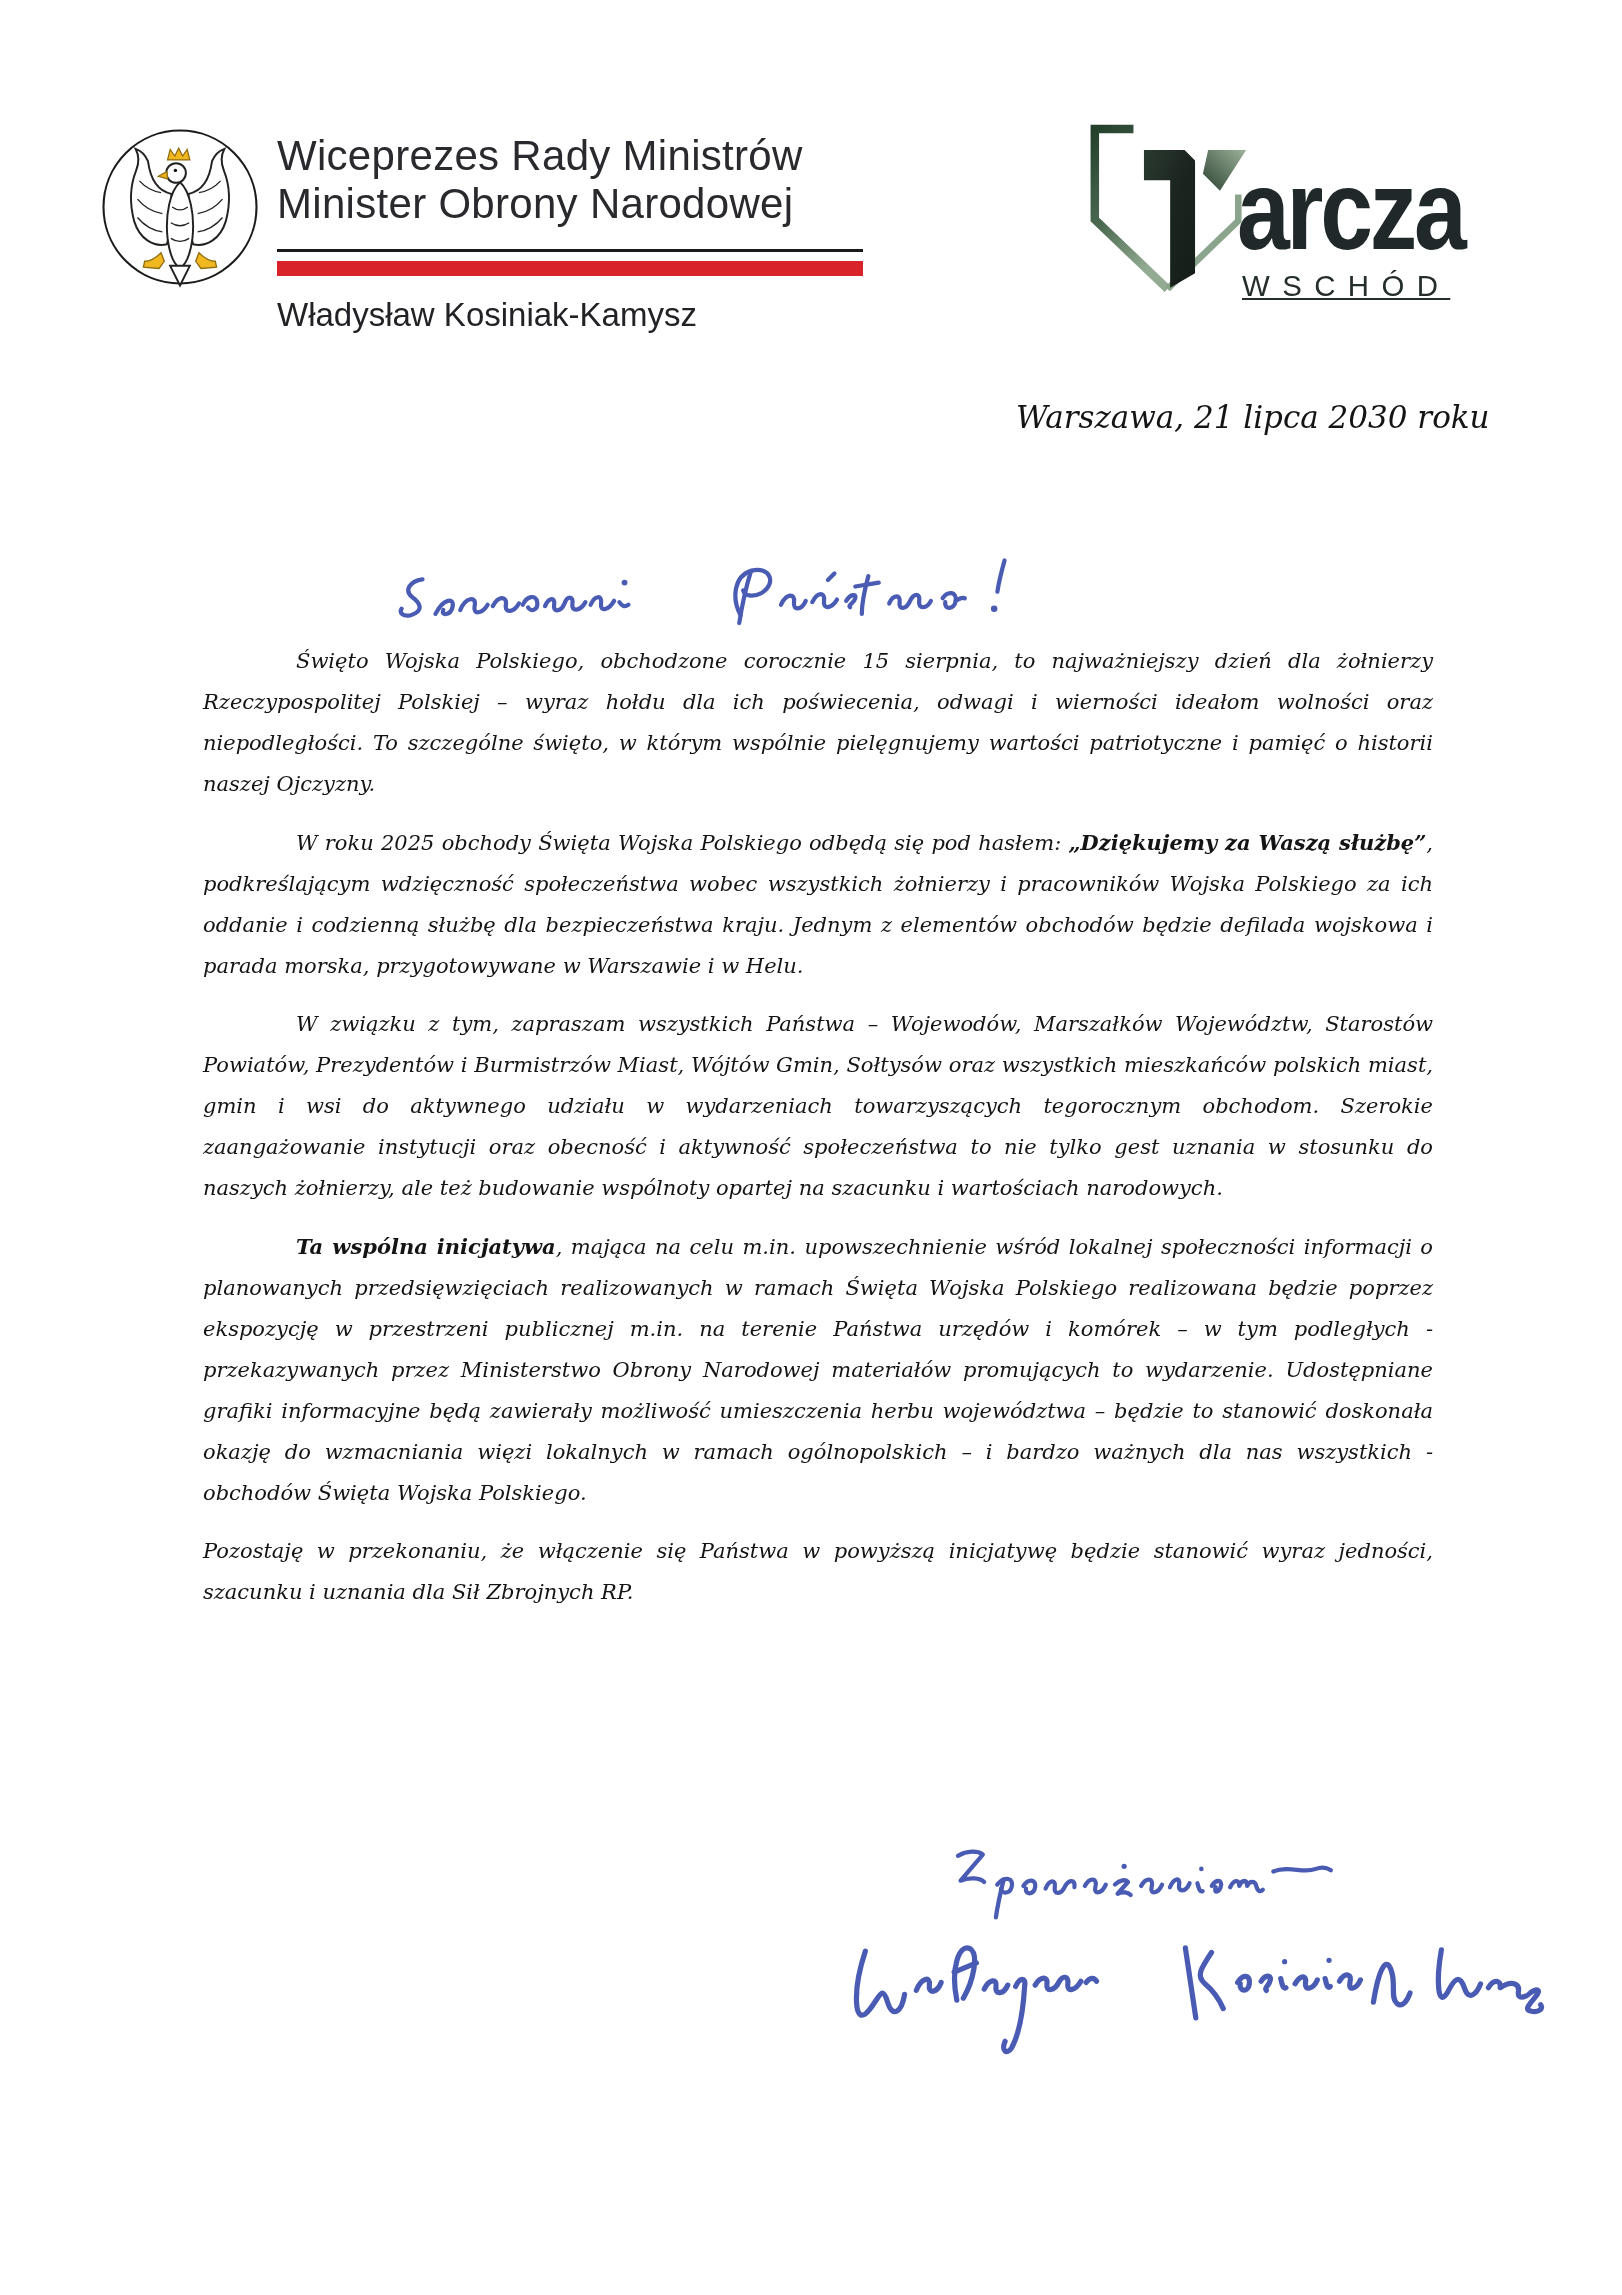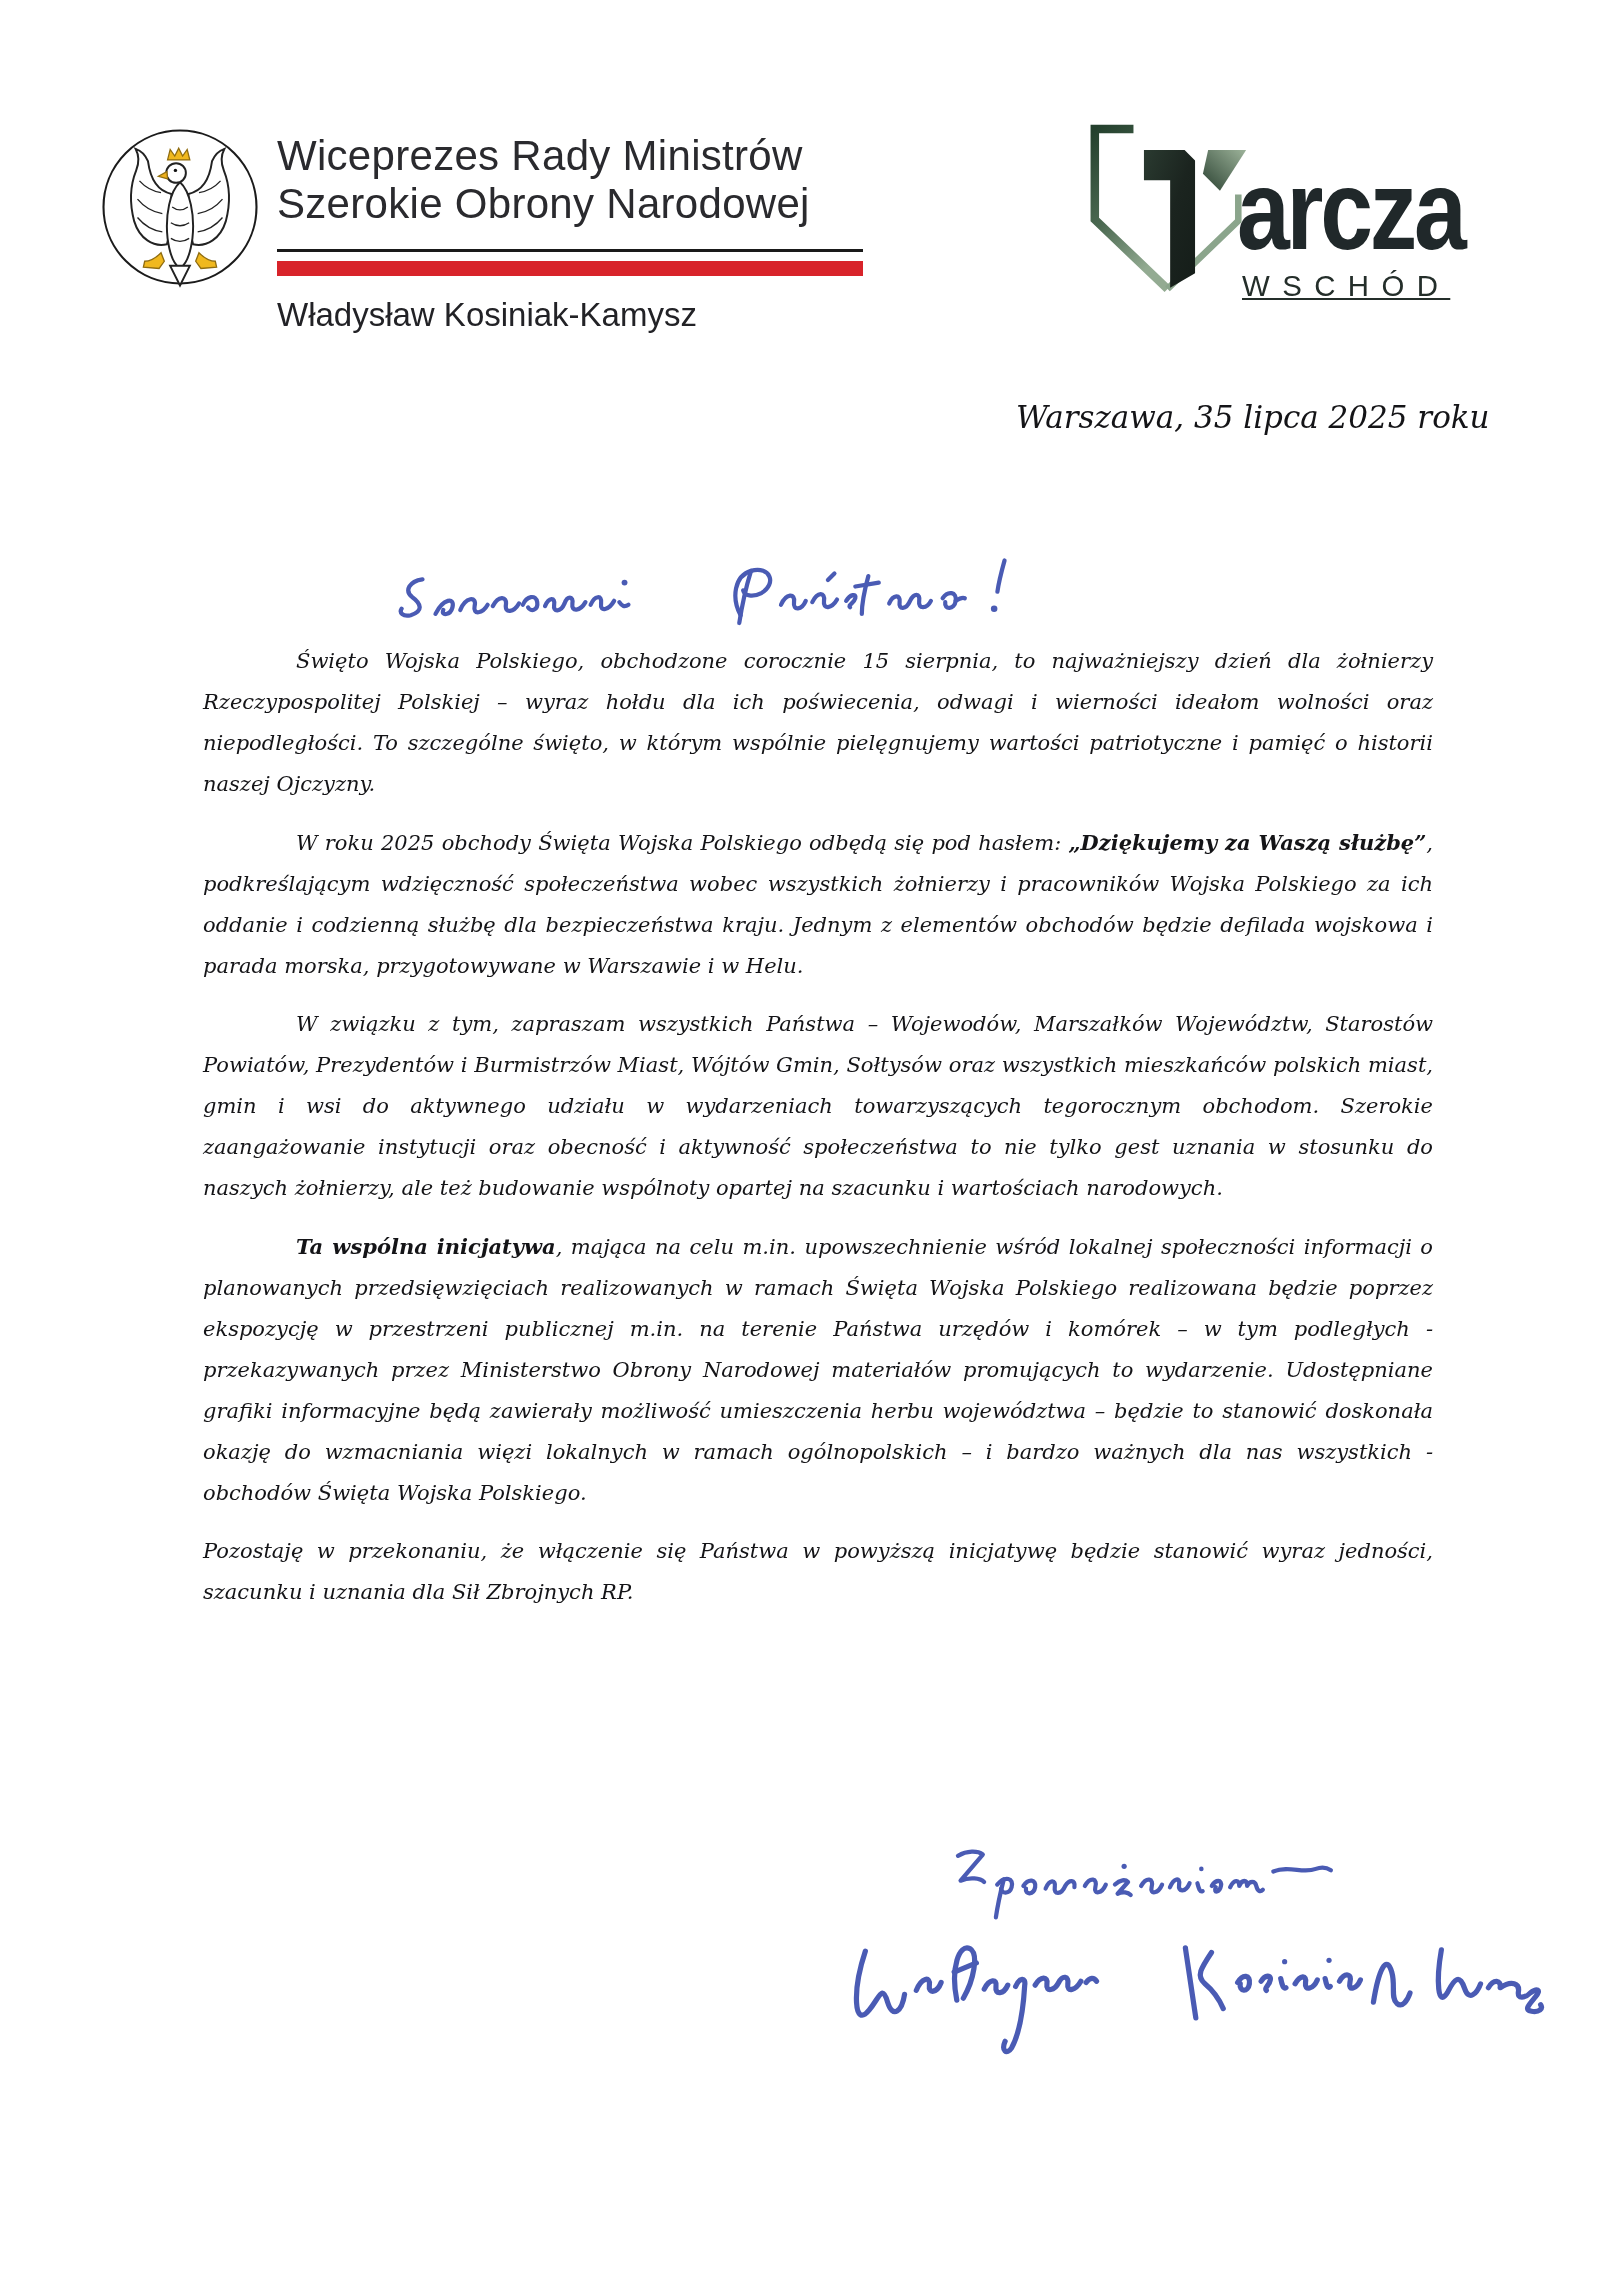--- a/index.html
+++ b/index.html
@@ -85,21 +85,21 @@
 
       <path d="M106,58 L110,42 L117,52 L123,40 L129,52 L136,42 L140,58 Z" fill="#f0b81e" stroke="#8f6c10" stroke-width="2"></path>
 
       <path d="M96,200 C88,208 80,213 71,213 L69,222 L93,224 L101,213 Z" fill="#f0b81e" stroke="#8f6c10" stroke-width="2"></path>
       <path d="M154,200 C162,208 170,213 179,213 L181,222 L157,224 L149,213 Z" fill="#f0b81e" stroke="#8f6c10" stroke-width="2"></path>
     </svg>
   </div>
 
   <div class="titleblock">
     <div class="title-line">Wiceprezes Rady Ministrów</div>
-    <div class="title-line">Szerokie Obrony Narodowej</div>
+    <div class="title-line">Minister Obrony Narodowej</div>
     <div class="rule-black"></div>
     <div class="rule-red" style="background:#d8232a;"></div>
     <div class="official-name">Władysław Kosiniak-Kamysz</div>
   </div>
 
   <div class="brand">
     <svg class="shield" width="177" height="190" viewBox="0 0 270 290" xmlns="http://www.w3.org/2000/svg">
       <defs>
         <linearGradient id="gBorder" x1="0" y1="0" x2="0.4" y2="1">
           <stop offset="0" stop-color="#24402d"></stop>
@@ -121,21 +121,21 @@
       <path d="M132,264 L240,160 L240,120" fill="none" stroke="#8ba58c" stroke-width="10"></path>
 
       <path d="M96,52 L158,52 L174,68 L174,240 L136,262 L136,98 L96,98 Z" fill="url(#gSlab)"></path>
 
       <path d="M194,52 L252,52 L212,114 L186,88 Z" fill="url(#gWedge)"></path>
     </svg>
     <span class="wordmark">arcza</span>
     <span class="subtext">WSCHÓD</span>
   </div>
 
-  <div class="dateline">Warszawa, 35 lipca 2025 roku</div>
+  <div class="dateline">Warszawa, 21 lipca 2030 roku</div>
 
   <div class="hand greeting">
     <span class="sr">Szanowni Państwo !</span>
     <svg width="641" height="88" viewBox="0 0 980 135" xmlns="http://www.w3.org/2000/svg" fill="none" stroke="#3b4eae" stroke-width="6.5" stroke-linecap="round" stroke-linejoin="round" opacity="0.92">
 
       <path d="M42,45 C22,48 14,62 26,72 C40,82 44,94 24,100 C12,103 6,96 10,90"></path>
       <path d="M62,98 C74,74 92,72 88,88 C85,100 70,102 74,92"></path>
       <path d="M100,92 C108,72 126,70 122,86 C119,100 134,98 142,84"></path>
       <path d="M150,86 C158,70 172,70 170,84 C168,98 182,96 190,82"></path>
       <path d="M196,84 C202,70 216,68 218,80 C220,92 208,96 204,88"></path>

